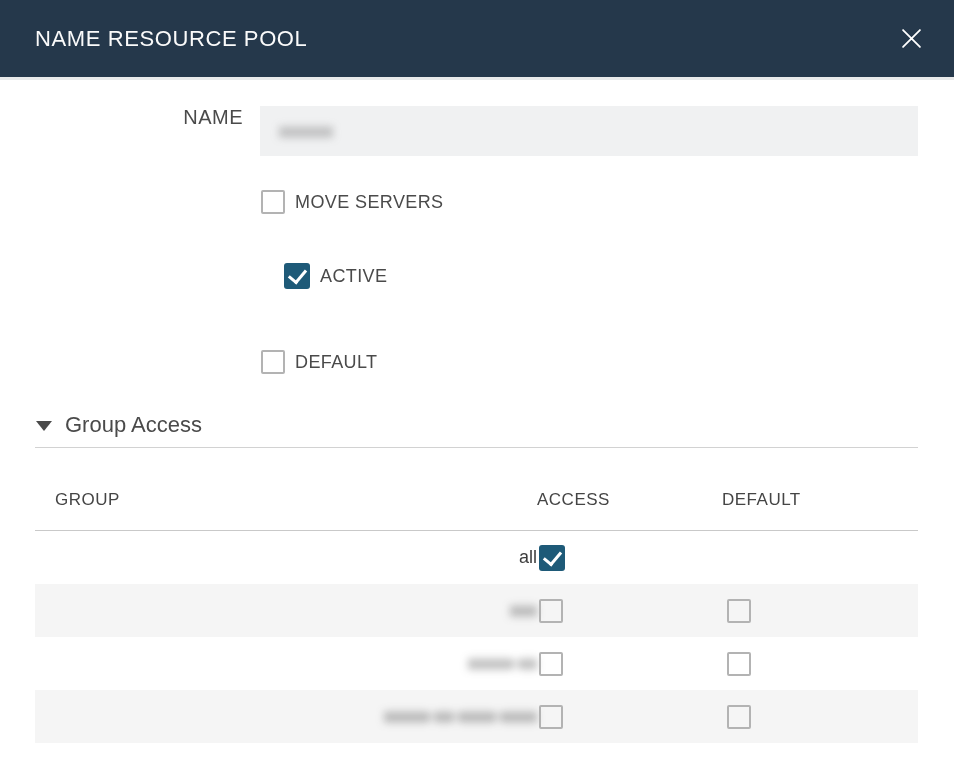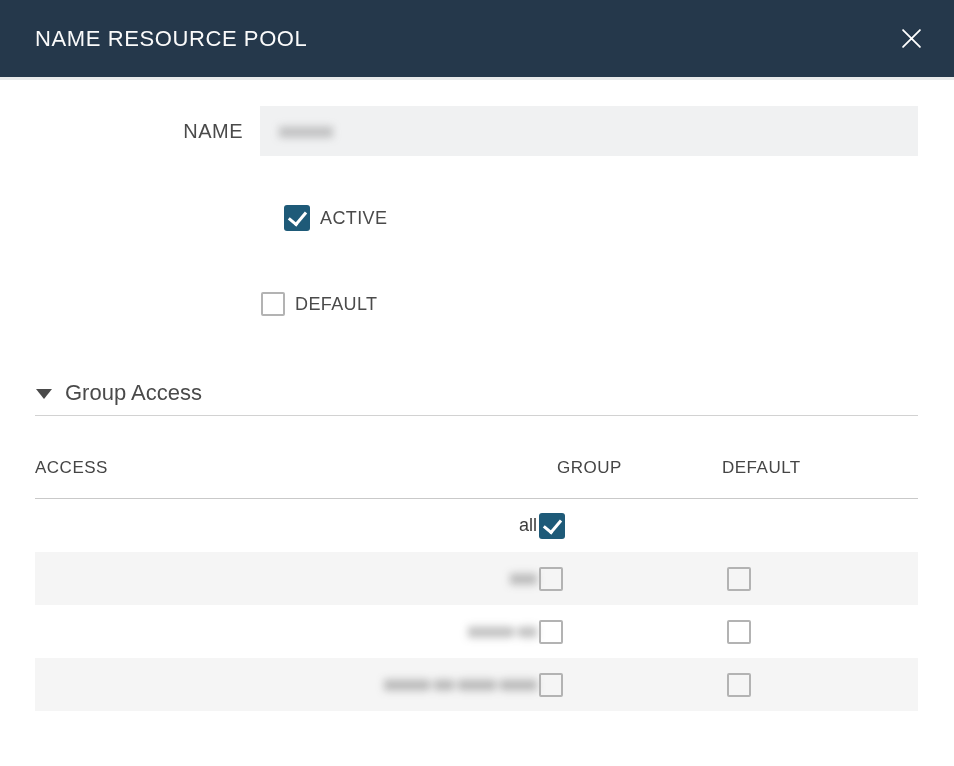--- a/index.html
+++ b/index.html
@@ -11,42 +11,42 @@
                   justify-content:space-between; padding:0 26px 0 35px; }
   .modal-title { color:#fafafa; font-size:22px; font-weight:500; letter-spacing:.6px; }
   .close-btn { background:none; border:none; cursor:pointer; width:34px; height:34px;
                display:flex; align-items:center; justify-content:center; }
   .close-btn svg { display:block; }
   .header-shadow { height:3px; background:#e9eaeb; }
 
   
   .content { padding:0 36px 0 35px; }
 
-  .name-row { display:flex; align-items:center; margin-top:26px; }
+  .name-row { display:flex; margin-top:26px; }
   .name-label { width:208px; text-align:right; margin-right:17px; font-size:20px;
                 color:#4a4a4a; letter-spacing:.5px; }
   .name-input { flex:1; height:50px; background:#F0F1F2; border:none;
                 display:flex; align-items:center; padding-left:19px; font-size:18px; }
 
   .redacted { filter:blur(4px); color:#5d5d5d; user-select:none; }
 
   .cb-row { display:flex; align-items:center; margin-left:226px; }
   .cb-row.mt1 { margin-top:34px; }
   .cb-row.mt2 { margin-top:49px;padding-left:23px; }
   .cb-row.mt3 { margin-top:61px; }
   .cb-label { font-size:18px; margin-left:10px; letter-spacing:.4px; color:#4a4a4a; }
 
   .cb { width:24px; height:24px; border:2px solid #B3B3B3; border-radius:2px;
         background:transparent; flex:none; cursor:pointer; position:relative; }
   .cb.checked { width:26px; height:26px; border:none; border-radius:3px; background:#1E5A78; }
   .cb.checked::after { content:""; position:absolute; left:8px; top:3px; width:8px; height:14px;
         border:solid #fff; border-width:0 3px 3px 0; transform:rotate(40deg); }
 
   
-  .section-toggle { display:flex; align-items:center; margin-top:64px; cursor:pointer; }
+  .section-toggle { display:flex; align-items:center; margin-top:38px; cursor:pointer; }
   .caret-down { width:0; height:0; border-left:8px solid transparent;
                 border-right:8px solid transparent; border-top:10px solid #4a4a4a;
                 margin:2px 0 0 1px; }
   .section-title { font-size:22px; margin-left:13px; color:#4a4a4a; }
   .divider { height:1px; background:#d2d2d2; margin-top:9px; }
 
   
   .grid-row { display:grid; grid-template-columns:502px 185px 1fr; align-items:center; }
   .tbl-head { margin-top:42px; }
   .tbl-head .col { font-size:17px; color:#454545; letter-spacing:.5px; }
@@ -74,38 +74,42 @@
 
 <div class="content">
 
   <div class="name-row">
     <label class="name-label">NAME</label>
     <div class="name-input">
       <span class="redacted">xxxxxx</span>
     </div>
   </div>
 
+  <div class="cb-row mt1">
+    <span class="cb"></span>
+    <span class="cb-label">MOVE SERVERS</span>
+  </div>
   <div class="cb-row mt2">
     <span class="cb checked"></span>
     <span class="cb-label">ACTIVE</span>
   </div>
   <div class="cb-row mt3">
     <span class="cb"></span>
     <span class="cb-label">DEFAULT</span>
   </div>
 
   <div class="section-toggle">
     <span class="caret-down"></span>
     <span class="section-title">Group Access</span>
   </div>
   <div class="divider"></div>
 
   <div class="grid-row tbl-head">
+    <span class="col col-group">GROUP</span>
     <span class="col">ACCESS</span>
-    <span class="col col-group">GROUP</span>
     <span class="col">DEFAULT</span>
   </div>
   <div class="tbl-head-divider"></div>
 
   <div>
 
     <div class="grid-row tbl-row">
       <span class="cell-group">all</span>
       <span class="cell-cb">
         <span class="cb checked"></span>

